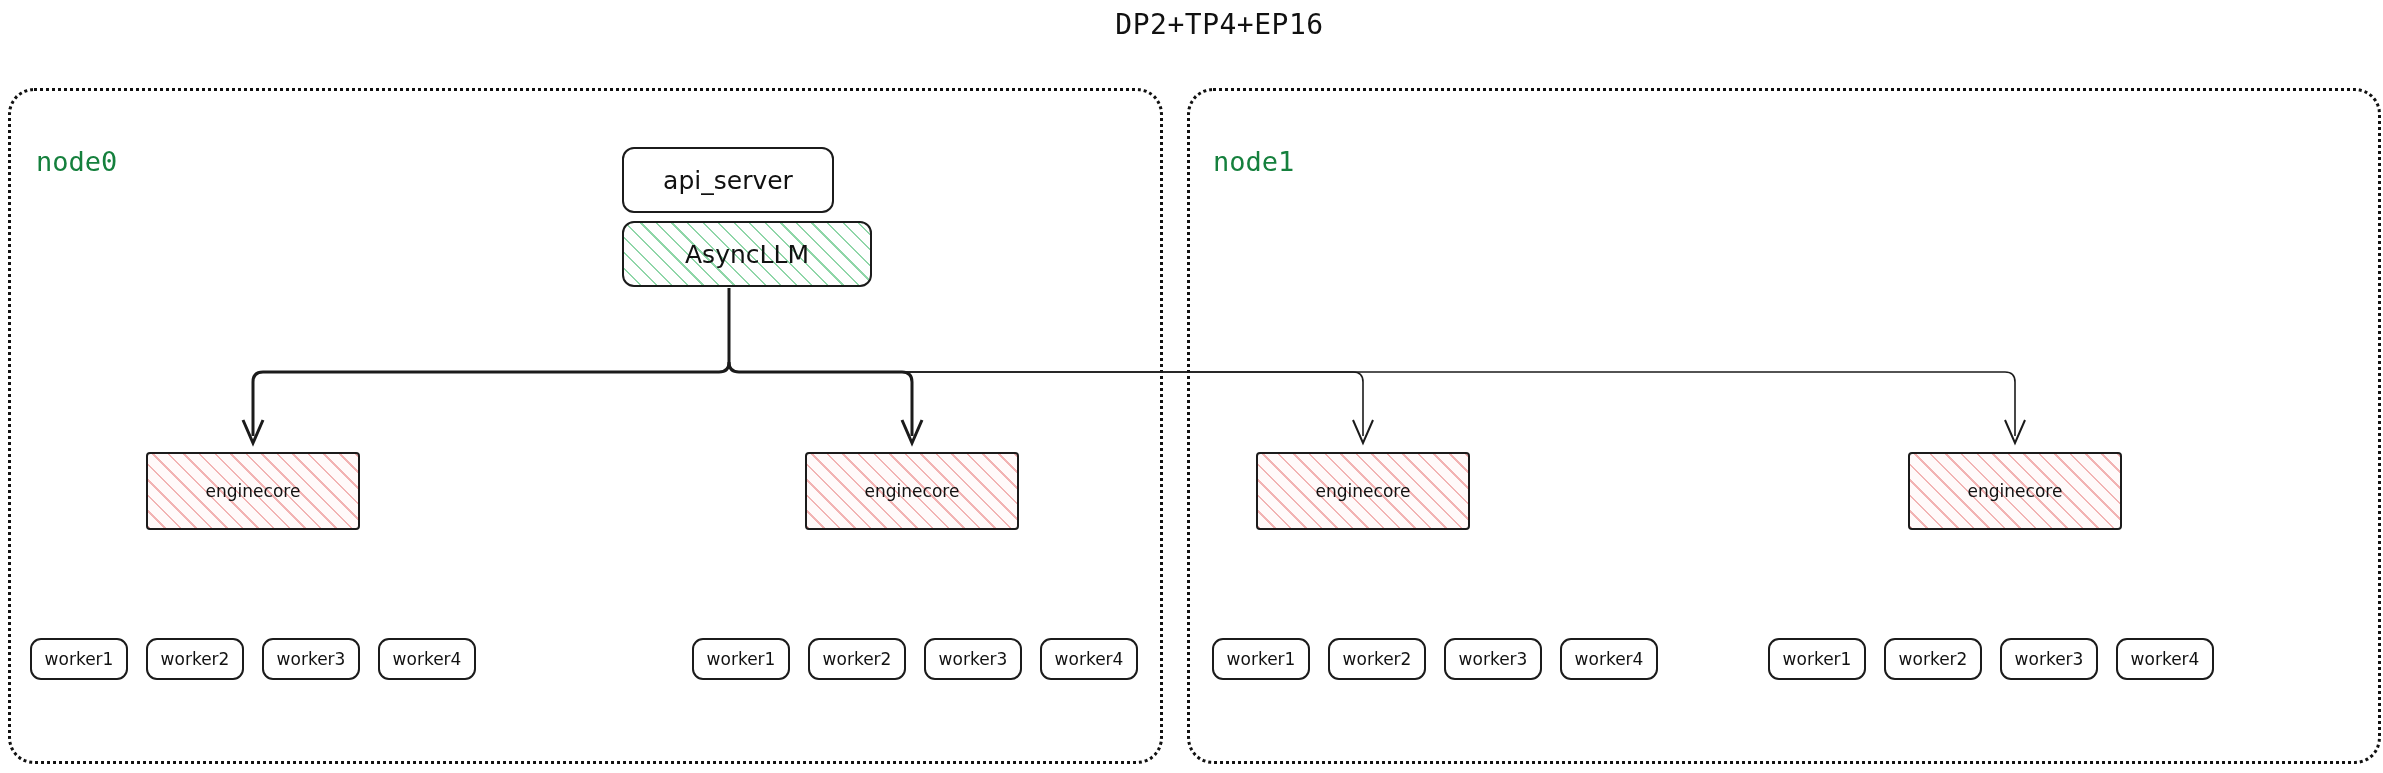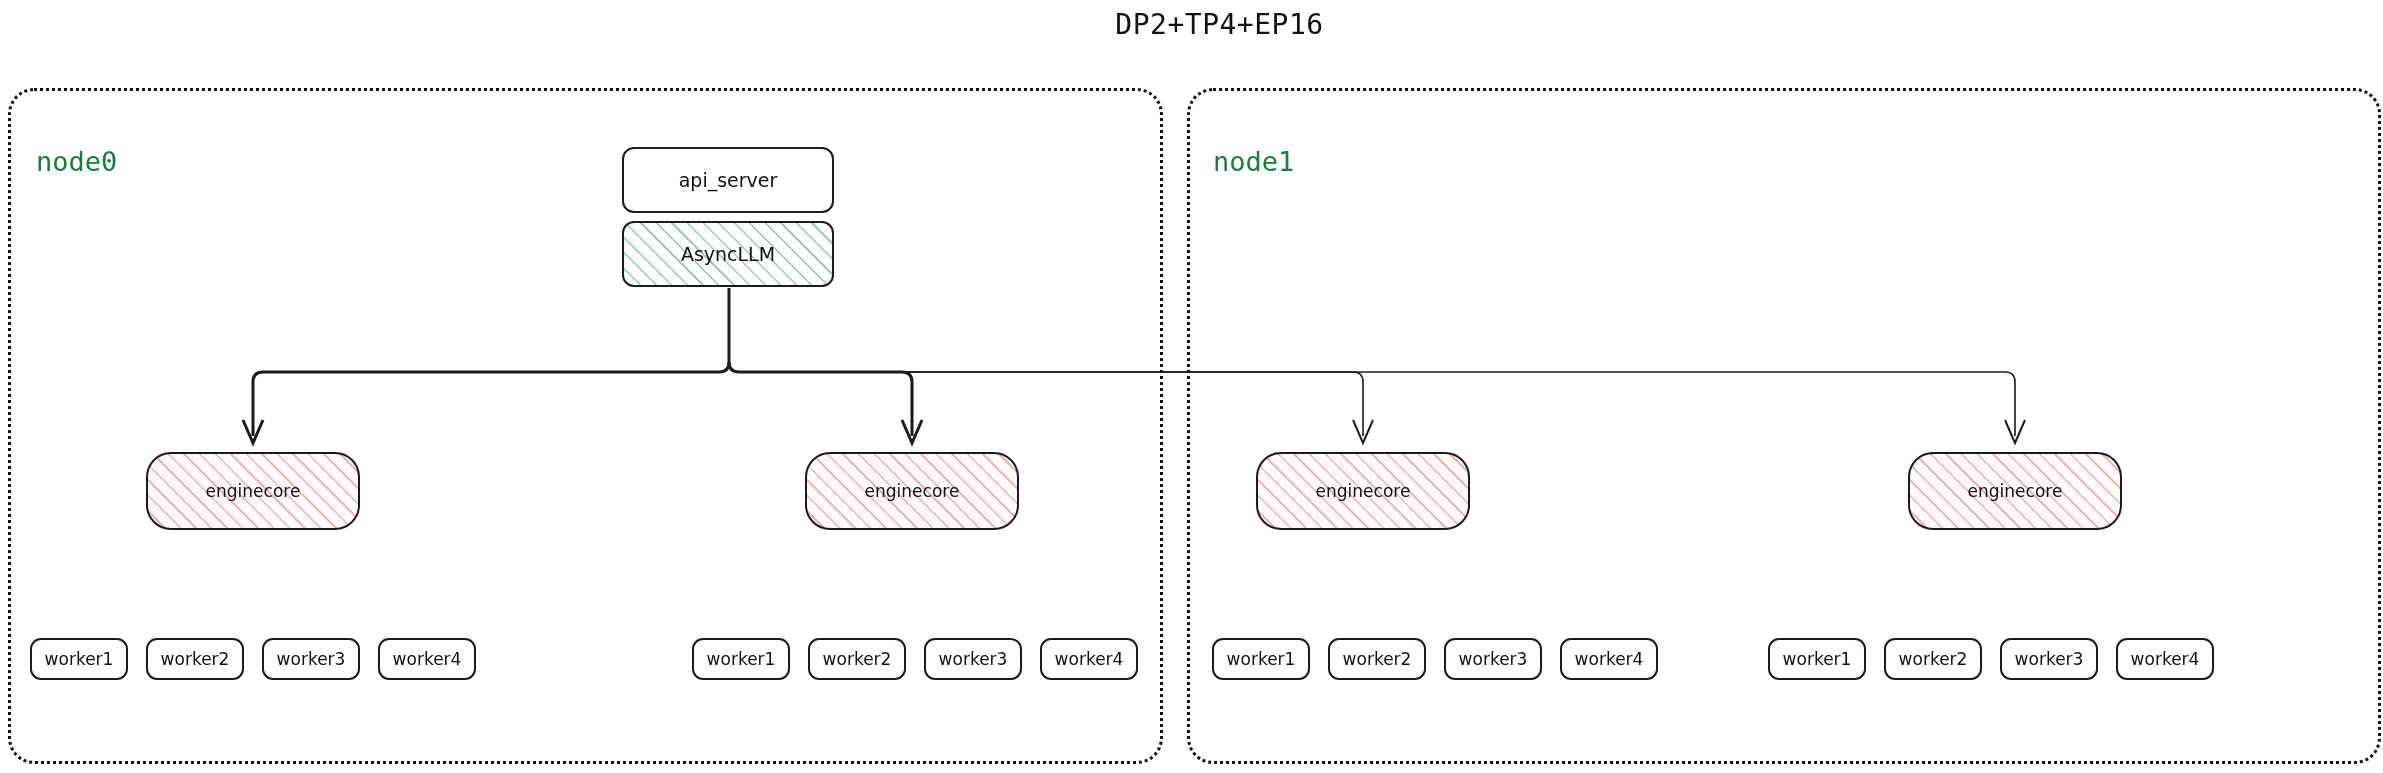--- a/index.html
+++ b/index.html
@@ -34,37 +34,37 @@
   .box{
     position:absolute;
     box-sizing:border-box;
     border:2.6px solid #1b1b1b;
     display:flex;align-items:center;justify-content:center;
     background:#fff;
     white-space:nowrap;
   }
   .box-label{
     position:relative;z-index:3;
-    font-size:19px;color:#111;line-height:1;
+    font-size:25px;color:#111;line-height:1;
   }
 
   .box.api{
     border-radius:12px;
     font-size:19px;
   }
   .box.async{
     border-radius:12px;
     background-color:#ffffff;
     background-image:repeating-linear-gradient(
        45deg,
        #8fd6a8 0px,#8fd6a8 1.6px,
        rgba(255,255,255,0) 1.6px, rgba(255,255,255,0) 11px);
   }
   .box.engine{
-    border-radius:25px;
+    border-radius:4px;
     background-color:#fffafa;
     background-image:repeating-linear-gradient(
        45deg,
        #f2b3b3 0px,#f2b3b3 1.8px,
        rgba(255,255,255,0) 1.8px, rgba(255,255,255,0) 11px);
   }
   .box.engine .box-label{font-size:17px;}
   .box.worker{
     border-radius:11px;
     border-width:2.4px;
@@ -102,21 +102,21 @@
     <path d="M 243 420 L 253 443 L 263 420" stroke-width="3"></path>
     <path d="M 902 420 L 912 443 L 922 420" stroke-width="3"></path>
     <path d="M 1353 420 L 1363 443 L 1373 420" stroke-width="2"></path>
     <path d="M 2005 420 L 2015 443 L 2025 420" stroke-width="2"></path>
   </svg>
 
   <div class="box api" style="left:622px;top:147px;width:212px;height:66px;">
     <span class="box-label">api_server</span>
   </div>
 
-  <div class="box async" style="left:622px;top:221px;width:212px;height:66px;">
+  <div class="box async" style="left:622px;top:221px;width:250px;height:66px;">
     <span class="box-label">AsyncLLM</span>
   </div>
 
   <div class="box engine" style="left:146px;top:452px;width:214px;height:78px;">
     <span class="box-label">enginecore</span>
   </div>
 
   <div class="box engine" style="left:805px;top:452px;width:214px;height:78px;">
     <span class="box-label">enginecore</span>
   </div>

